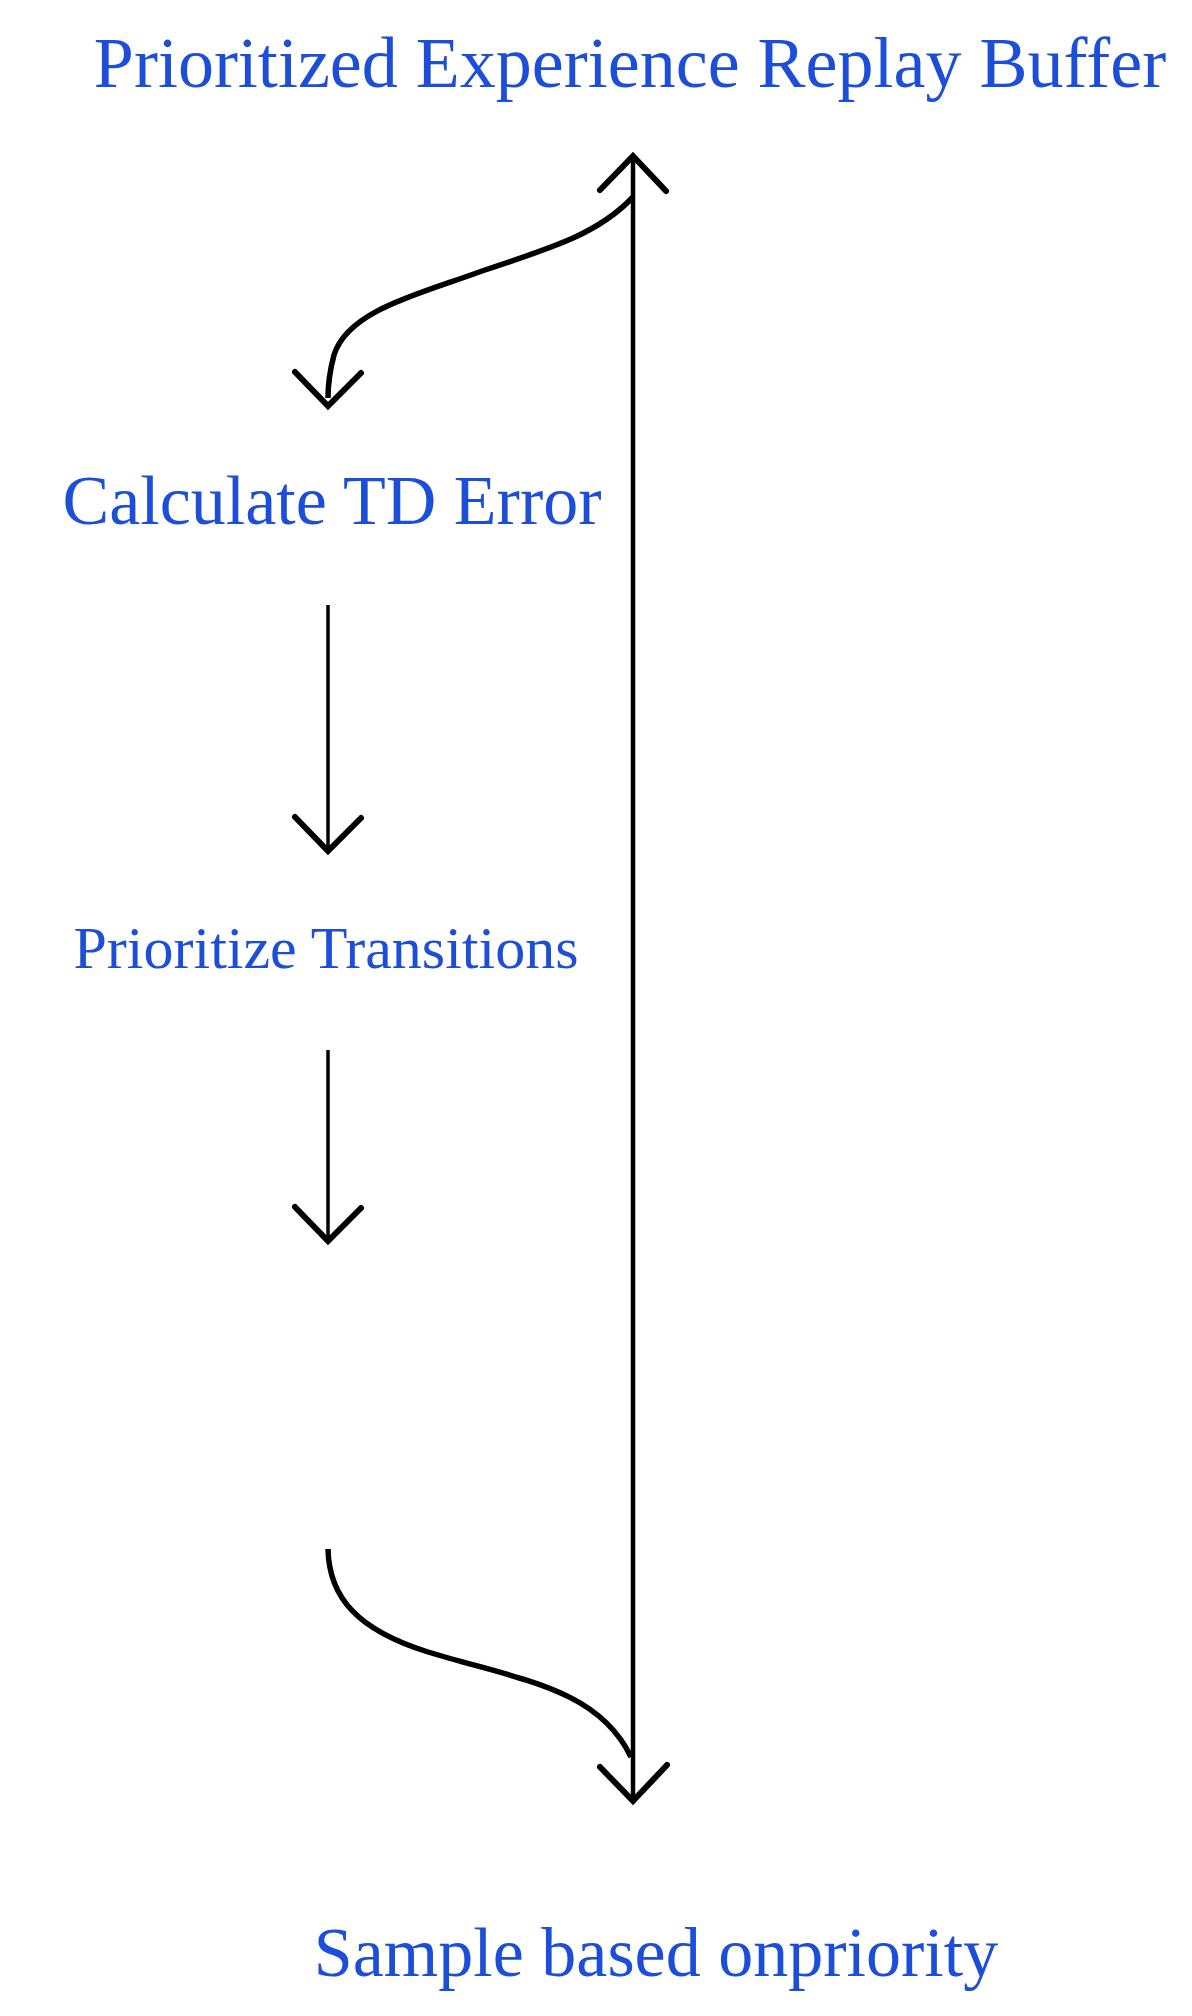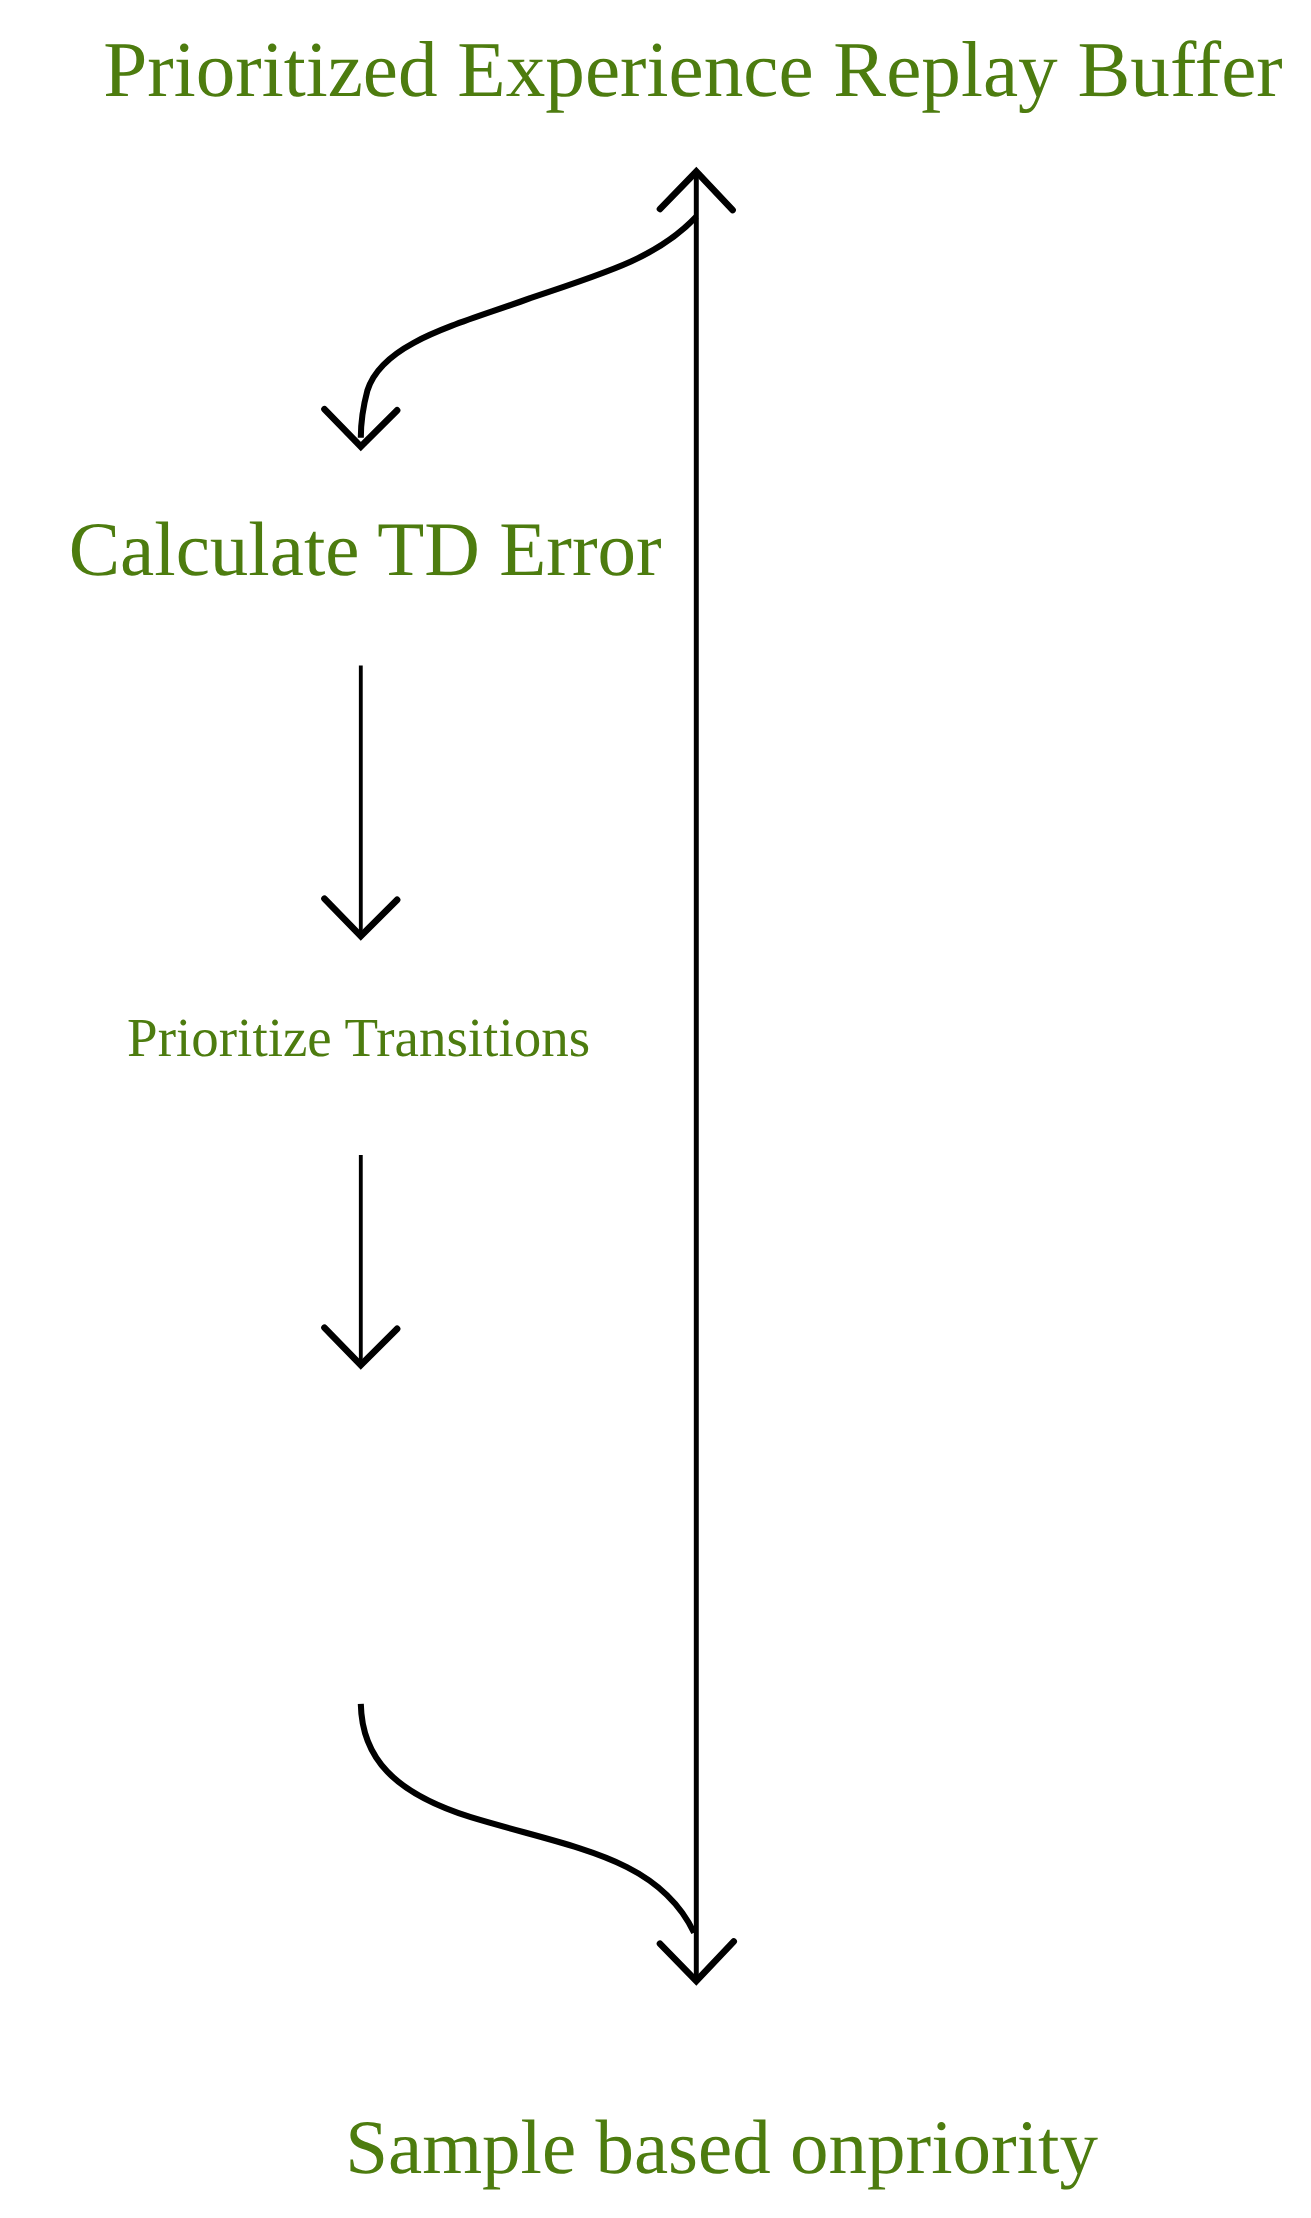--- a/index.html
+++ b/index.html
@@ -28,26 +28,26 @@
     stroke: #000000;
   }
   .shaft { stroke-width: 4.5px; }
   .shaft-thin { stroke-width: 3.5px; }
   .curve { stroke-width: 5.5px; }
   .head { stroke-width: 6px; stroke-linecap: round; stroke-linejoin: miter; }
   .txt {
     position: absolute;
     white-space: nowrap;
     line-height: 1;
-    color: #4d7c0f;
+    color: #1d4ed8;
     transform: translateX(-50%);
   }
   .title-txt   { font-size: 72px; left: 630px; top: 27px; }
   .step-1-txt  { font-size: 70px; left: 332px; top: 466px; }
-  .step-2-txt  { font-size: 50px; left: 326px; top: 918px; }
+  .step-2-txt  { font-size: 60px; left: 326px; top: 918px; }
   .step-3-txt  { font-size: 70px; left: 335px; top: 1388px; }
   .bottom-txt  { font-size: 70px; left: 656px; top: 1918px; }
 </style>
 </head>
 <body>
 
 <div class="canvas">
 
   <svg class="arrows-layer" viewBox="0 0 1192 2016">
 

